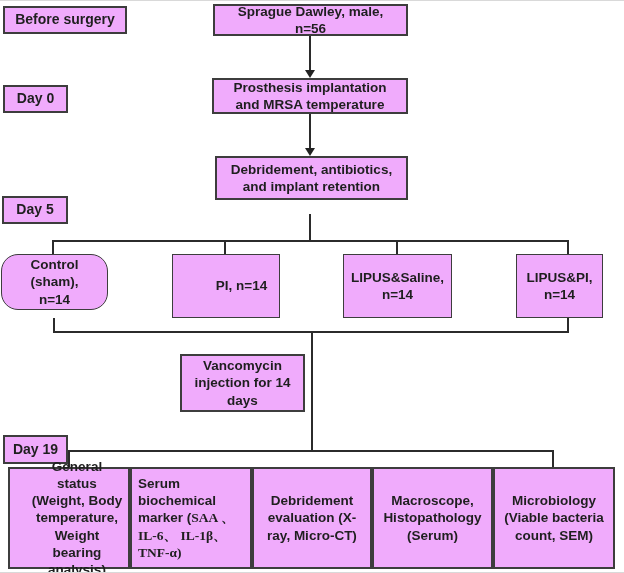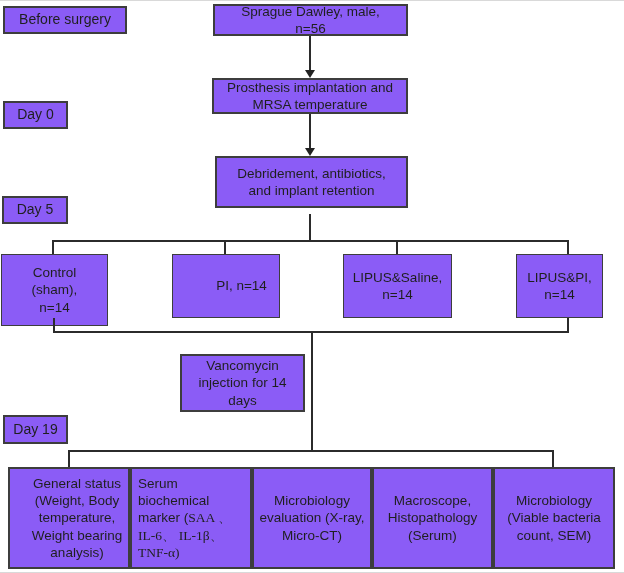--- a/index.html
+++ b/index.html
@@ -11,27 +11,27 @@
     color:#1f1f1f;
     border-top:1px solid #d9d9d9;
     border-bottom:1px solid #d9d9d9;
     box-sizing:border-box;
     overflow:hidden;
   }
   .box{
     position:absolute;
     box-sizing:border-box;
     border:2px solid #3d3d3d;
-    background:#8b5cf6;
+    background:#f0abfc;
     display:flex;
     align-items:center;
     justify-content:center;
     text-align:center;
     font-size:13.5px;
-    font-weight:400;
+    font-weight:700;
     line-height:1.28;
   }
   .box.thin{border-width:1.5px;}
   .label-box{font-size:14px;}
   .vline,.hline{position:absolute;background:#2b2b2b;}
   .vline{width:2px;}
   .hline{height:2px;}
   .arrowhead{
     position:absolute;width:0;height:0;
     border-left:5px solid transparent;
@@ -41,60 +41,60 @@
   .outcome{align-items:center;padding:2px 5px;}
   .serif{font-family:"Liberation Serif", serif;}
   #outcome-serum{justify-content:flex-start;text-align:left;padding:2px 12px 2px 6px;}
 </style>
 </head>
 <body>
 
 <div id="canvas">
 
   <div class="box label-box" style="left:3px;top:5px;width:124px;height:28px;">Before surgery</div>
-  <div class="box label-box" style="left:3px;top:84px;width:65px;height:28px;margin-top:16px;">Day 0</div>
+  <div class="box label-box" style="left:3px;top:84px;width:65px;height:28px;">Day 0</div>
   <div class="box label-box" style="left:2px;top:195px;width:66px;height:28px;">Day 5</div>
-  <div class="box label-box" style="left:3px;top:414px;width:65px;height:29px;">Day 19</div>
+  <div class="box label-box" style="left:3px;top:434px;width:65px;height:29px;">Day 19</div>
 
   <div class="box" style="left:213px;top:3px;width:195px;height:32px;padding:0 16px;">Sprague Dawley, male, n=56</div>
 
   <div class="vline" style="left:309px;top:35px;height:36px;"></div>
   <div class="arrowhead" style="left:305px;top:69px;"></div>
 
   <div class="box" style="left:212px;top:77px;width:196px;height:36px;padding:0 12px;">Prosthesis implantation and MRSA temperature</div>
 
   <div class="vline" style="left:309px;top:113px;height:35px;"></div>
   <div class="arrowhead" style="left:305px;top:147px;"></div>
 
-  <div class="box" style="left:215px;top:155px;width:193px;height:52px;padding:0 12px;">Debridement, antibiotics, and implant retention</div>
+  <div class="box" style="left:215px;top:155px;width:193px;height:44px;padding:0 12px;">Debridement, antibiotics, and implant retention</div>
 
   <div class="vline" style="left:309px;top:213px;height:27px;"></div>
   <div class="hline" style="left:53px;top:239px;width:516px;"></div>
   <div class="vline" style="left:52px;top:239px;height:14px;"></div>
   <div class="vline" style="left:224px;top:239px;height:14px;"></div>
   <div class="vline" style="left:396px;top:239px;height:14px;"></div>
   <div class="vline" style="left:567px;top:239px;height:14px;"></div>
 
-  <div class="box thin" style="left:1px;top:253px;width:107px;height:72px;padding:0 22px;">Control (sham), n=14</div>
+  <div class="box thin" style="left:1px;top:253px;width:107px;height:56px;padding:0 22px;border-radius:17px;">Control (sham), n=14</div>
   <div class="box thin" style="left:172px;top:253px;width:108px;height:64px;padding-left:31px;">PI, n=14</div>
   <div class="box thin" style="left:343px;top:253px;width:109px;height:64px;padding:0 4px;">LIPUS&amp;Saline, n=14</div>
   <div class="box thin" style="left:516px;top:253px;width:87px;height:64px;padding:0 6px;">LIPUS&amp;PI, n=14</div>
 
   <div class="vline" style="left:53px;top:317px;height:15px;"></div>
   <div class="vline" style="left:567px;top:317px;height:15px;"></div>
   <div class="hline" style="left:53px;top:330px;width:516px;"></div>
   <div class="vline" style="left:311px;top:330px;height:121px;"></div>
 
   <div class="box" style="left:180px;top:353px;width:125px;height:58px;padding:0 6px;">Vancomycin injection for 14 days</div>
 
   <div class="hline" style="left:68px;top:449px;width:486px;"></div>
   <div class="vline" style="left:68px;top:449px;height:17px;"></div>
   <div class="vline" style="left:552px;top:449px;height:17px;"></div>
 
   <div class="box outcome" style="left:8px;top:466px;width:122px;height:102px;padding-left:21px;">General status (Weight, Body temperature, Weight bearing analysis)</div>
   <div class="box outcome" id="outcome-serum" style="left:130px;top:466px;width:122px;height:102px;">
       <span><span>Serum biochemical marker (</span><span class="serif">SAA 、 IL-6、 IL-1β、 TNF-α)</span></span>
     </div>
-  <div class="box outcome" style="left:252px;top:466px;width:120px;height:102px;">Microbiology evaluation (X-ray, Micro-CT)</div>
+  <div class="box outcome" style="left:252px;top:466px;width:120px;height:102px;">Debridement evaluation (X-ray, Micro-CT)</div>
   <div class="box outcome" style="left:372px;top:466px;width:121px;height:102px;">Macroscope, Histopathology (Serum)</div>
   <div class="box outcome" style="left:493px;top:466px;width:122px;height:102px;">Microbiology (Viable bacteria count, SEM)</div>
 
 </div>
 
 </body></html>

